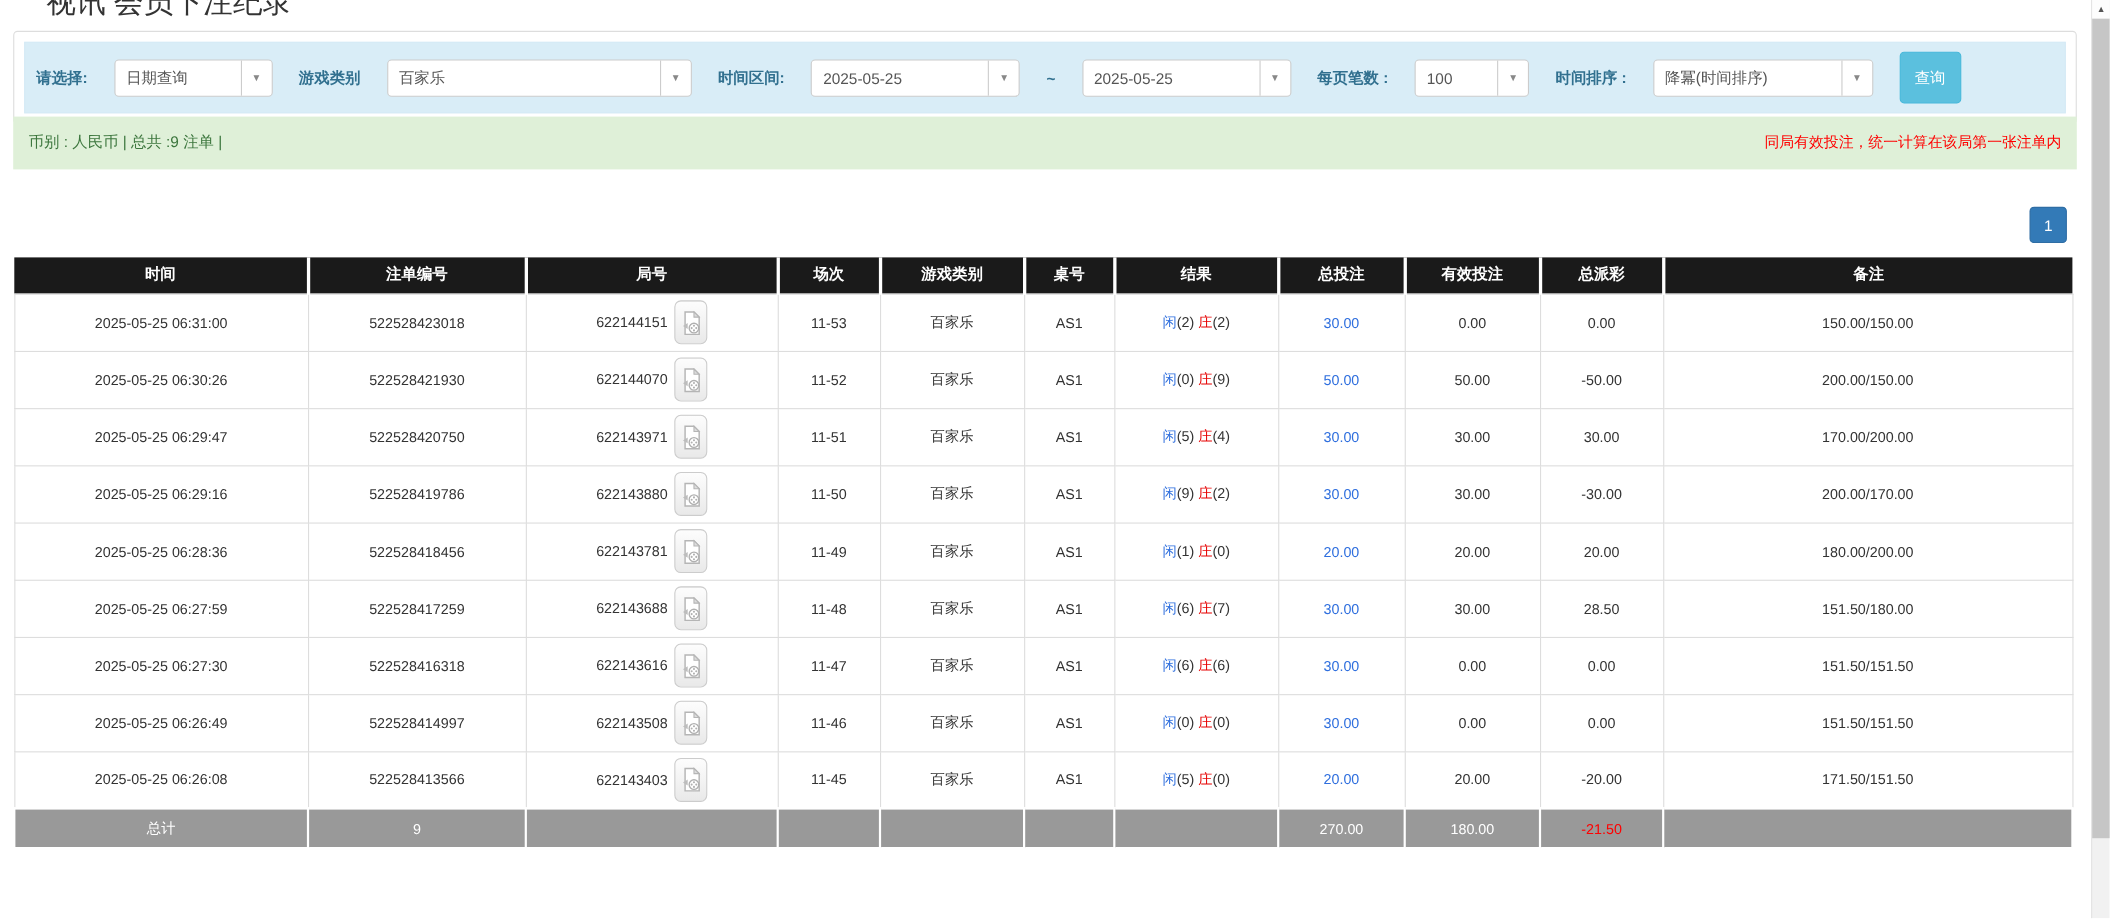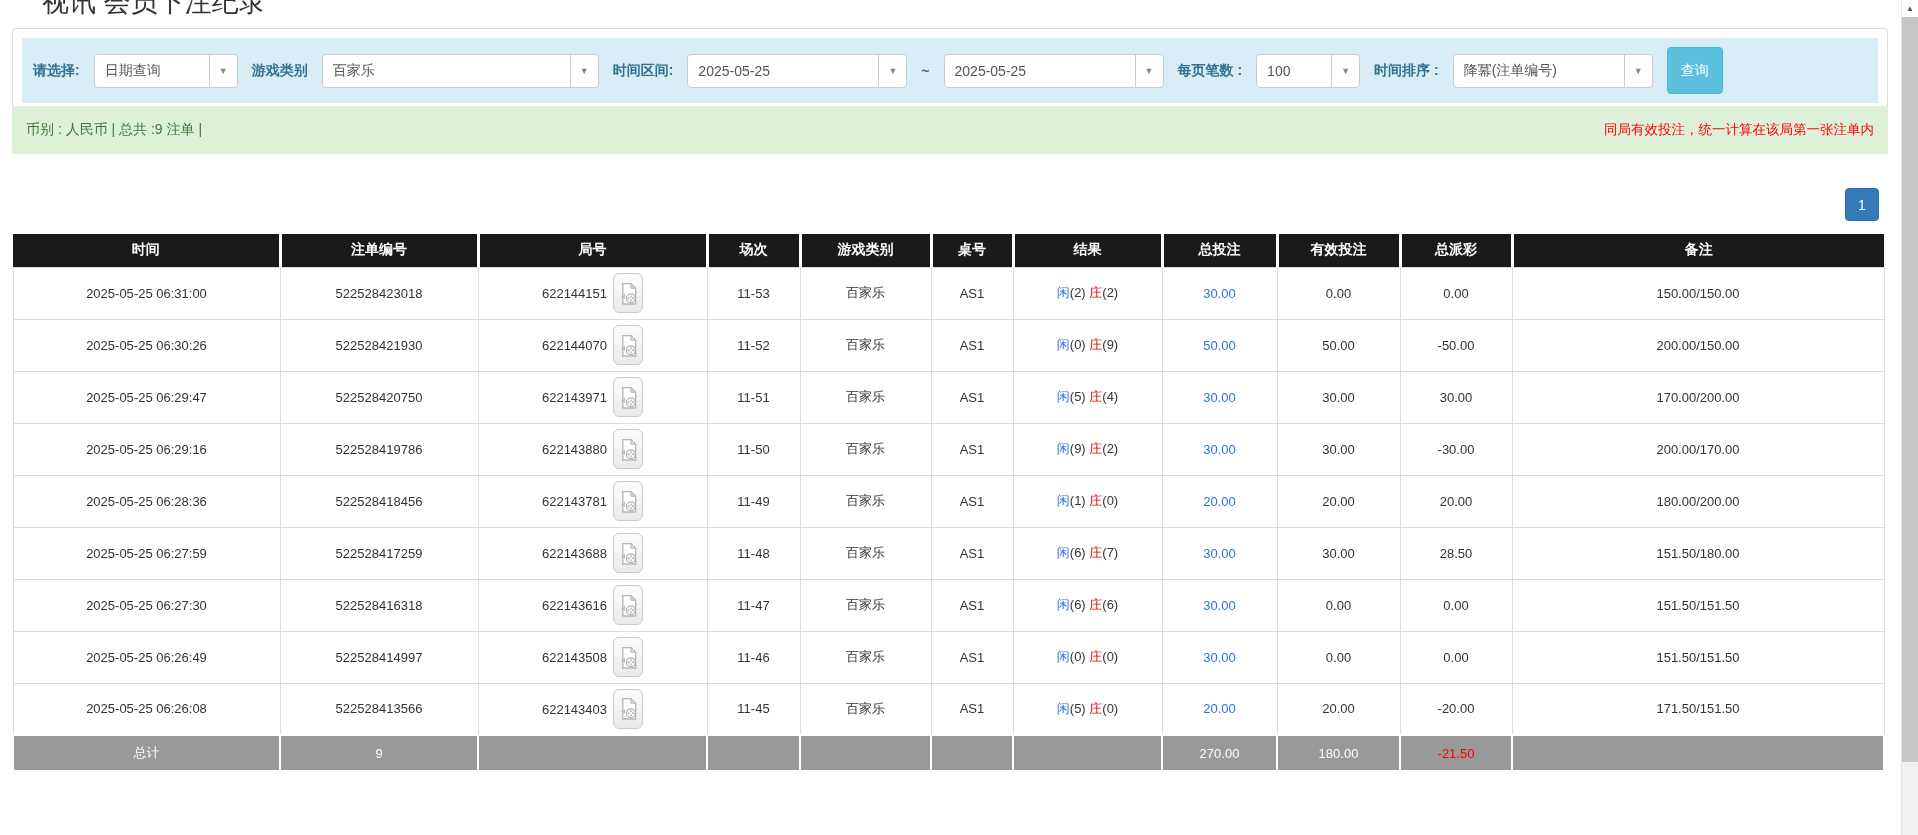--- a/index.html
+++ b/index.html
@@ -4,26 +4,26 @@
 <style>
   * { box-sizing: border-box; margin: 0; padding: 0; }
   html,body { background:#fff; }
   body { font-family: "Liberation Sans", "DejaVu Sans", sans-serif; }
   .viewport { position:relative; width:1918px; height:835px; overflow:hidden; background:#fff;padding-left:13px; }
 
   .page-title { position:absolute; top:-16px; left:42px; font-size:27px; font-weight:400; color:#333; white-space:nowrap; }
 
   
   .filter-panel { position:absolute; left:12px; right:30px; top:28px; background:#fff; border:1px solid #ddd; border-radius:4px; padding:9px; }
-  .filter-bar { background:#d9edf7; border:1px solid #d5eaf5; padding:8px 10px; display:flex; align-items:center; gap:14px; }
+  .filter-bar { background:#d9edf7; border:1px solid #d5eaf5; padding:8px 10px; display:flex; align-items:center; gap:24px; }
   .f-label { color:#31708f; font-weight:bold; font-size:14px; white-space:nowrap; }
   .select { background:#fff; border:1px solid #ccc; border-radius:4px; height:34px; display:flex; align-items:stretch; cursor:pointer; }
   .select .value { padding:0 10px; display:flex; align-items:center; font-size:14px; color:#555; flex:1; white-space:nowrap; overflow:hidden; }
   .select .arrow { width:28px; border-left:1px solid #ccc; display:flex; align-items:center; justify-content:center; color:#888; font-size:9px; }
-  .w-query { width:144px; } .w-game { width:277px; } .w-date { width:220px; } .w-size { width:104px; } .w-sort { width:200px; }
+  .w-query { width:144px; } .w-game { width:277px; } .w-date { width:190px; } .w-size { width:104px; } .w-sort { width:200px; }
   .tilde { color:#31708f; font-weight:bold; font-size:14px; }
   .btn-search { background:#5bc0de; border:1px solid #46b8da; color:#fff; height:47px; padding:0 13px; border-radius:4px; font-size:14px; cursor:pointer; }
 
   
   .summary-bar { position:absolute; left:12px; right:30px; top:106px; height:48px; background:#dff0d8; display:flex; align-items:center; justify-content:space-between; padding:0 14px; }
   .summary-left { color:#3c763d; font-size:14px; }
   .summary-right { color:#f00; font-size:13.5px; }
 
   
   .page-btn { position:absolute; top:188px; right:39px; width:34px; height:33px; background:#337ab7; border:1px solid #2e6da4; border-radius:4px; color:#fff; font-size:14px; display:flex; align-items:center; justify-content:center; cursor:pointer; }
@@ -77,21 +77,21 @@
         <span class="value">2025-05-25</span>
         <span class="arrow">▼</span>
       </div>
       <span class="f-label">每页笔数 :</span>
       <div class="select w-size">
         <span class="value">100</span>
         <span class="arrow">▼</span>
       </div>
       <span class="f-label">时间排序 :</span>
       <div class="select w-sort">
-        <span class="value">降冪(注单编号)</span>
+        <span class="value">降冪(时间排序)</span>
         <span class="arrow">▼</span>
       </div>
       <button class="btn-search">查询</button>
     </div>
   </div>
 
   <div class="summary-bar">
     <span class="summary-left">币别 : 人民币 | 总共 :9 注单 |</span>
     <span class="summary-right">同局有效投注，统一计算在该局第一张注单内</span>
   </div>

